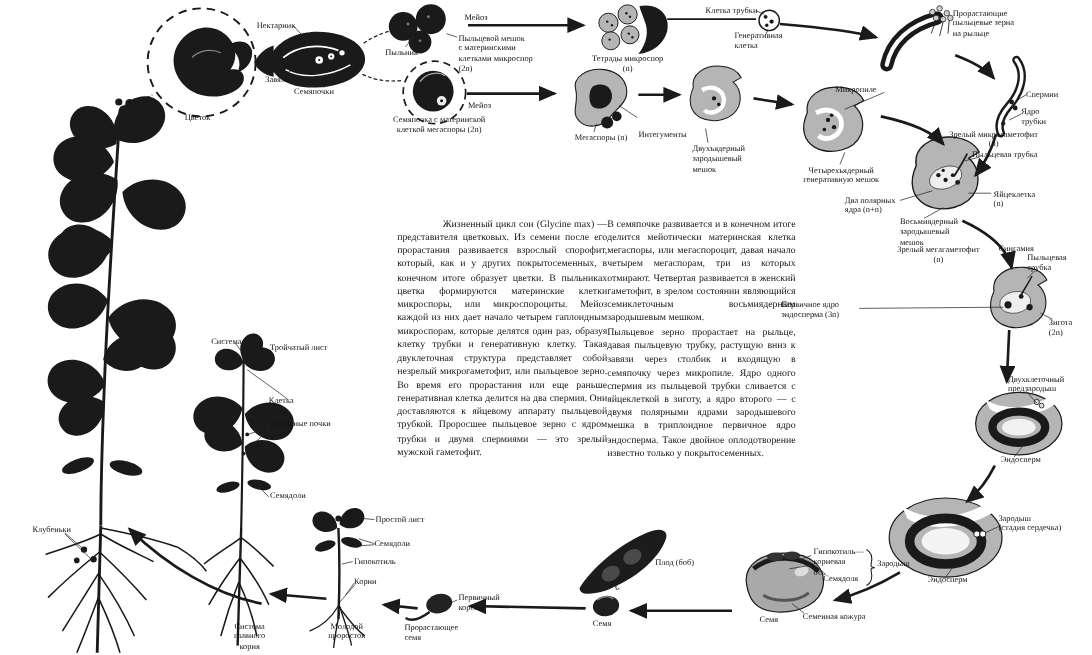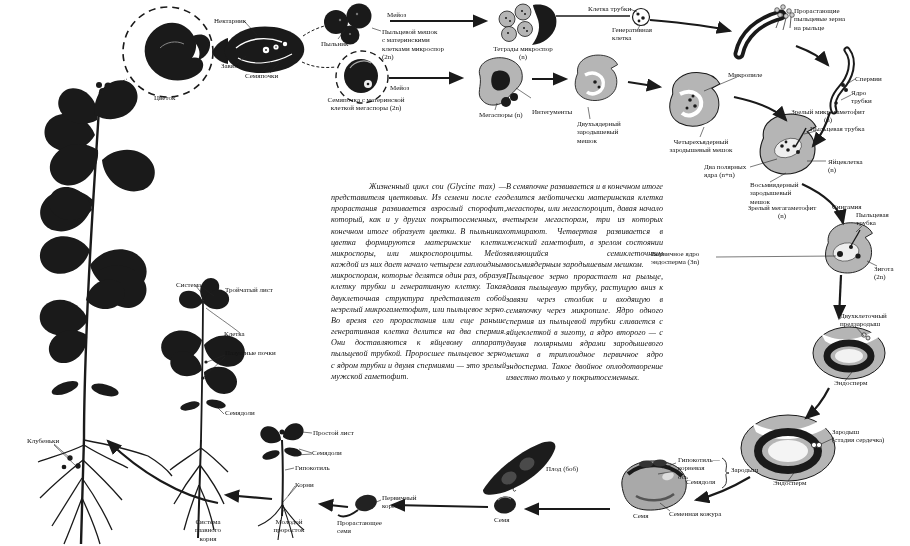--- a/index.html
+++ b/index.html
@@ -1,21 +1,21 @@
 <!DOCTYPE html>
 <html><head>
 <meta charset="utf-8">
 <style>
   html,body{margin:0;padding:0;background:#fff;}
   #stage{position:relative;width:910px;height:546px;background:#fff;overflow:hidden;
          font-family:"Liberation Serif",serif;color:#141414;}
   #stage svg{position:absolute;left:0;top:0;}
   .lbl{position:absolute;font-size:7px;line-height:1.2;white-space:pre-line;color:#141414;z-index:3;}
   .lbl.c{text-align:center;}
-  .txtcol{position:absolute;font-style:italic;font-size:8.2px;line-height:1.36;
+  .txtcol{position:absolute;font-size:8.2px;line-height:1.36;
           text-align:justify;color:#141414;z-index:3;}
   .txtcol p{margin:0 0 1px 0;}
   #col1 p{text-indent:38px;}
 </style>
 </head>
 <body>
 
 <div id="stage">
 
 <svg width="910" height="546" viewBox="0 0 910 546">
@@ -363,23 +363,23 @@
 пыльцевые зерна
 на рыльце</div>
 <div class="lbl" style="left:390px;top:84px">Мейоз</div>
 <div class="lbl c" style="left:318px;top:96px;width:96px">Семяпочка с материнской
 клеткой мегаспоры (2n)</div>
 <div class="lbl" style="left:479px;top:111px">Мегаспоры (n)</div>
 <div class="lbl" style="left:532px;top:108px">Интегументы</div>
 <div class="lbl" style="left:577px;top:120px">Двухъядерный
 зародышевый
 мешок</div>
-<div class="lbl" style="left:728px;top:71px">Микропиле</div>
+<div class="lbl" style="left:696px;top:71px">Микропиле</div>
 <div class="lbl c" style="left:658px;top:138px;width:86px">Четырехъядерный
-зародышевый мешок</div>
+генеративную мешок</div>
 <div class="lbl" style="left:855px;top:75px">Спермии</div>
 <div class="lbl" style="left:851px;top:89px">Ядро
 трубки</div>
 <div class="lbl c" style="left:780px;top:108px;width:96px">Зрелый микрогаметофит
 (n)</div>
 <div class="lbl" style="left:810px;top:125px">Пыльцевая трубка</div>
 <div class="lbl" style="left:828px;top:158px">Яйцеклетка
 (n)</div>
 <div class="lbl" style="left:704px;top:163px">Два полярных
 ядра (n+n)</div>

